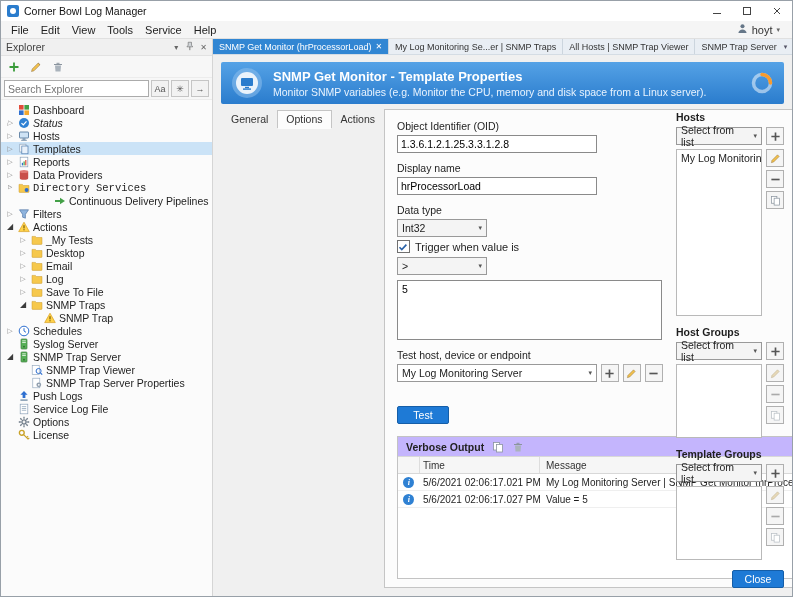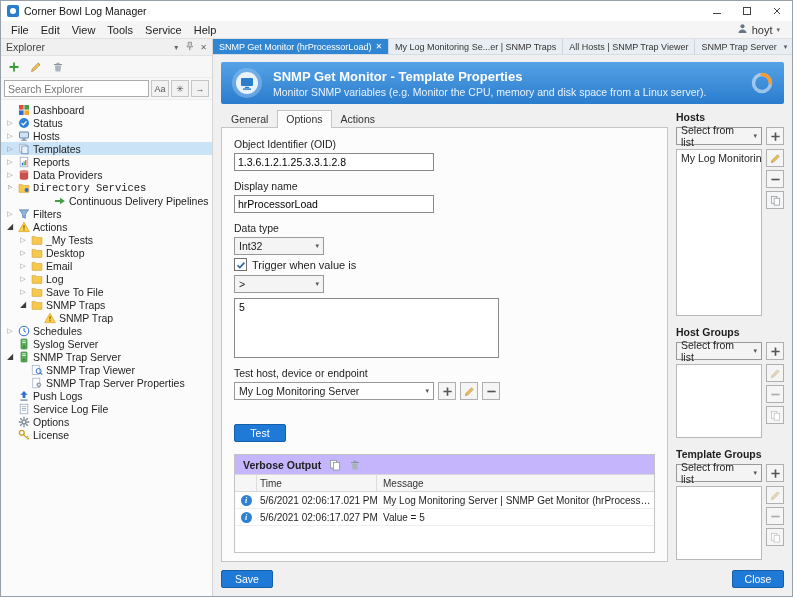--- a/index.html
+++ b/index.html
@@ -53,21 +53,21 @@
 
   .content{flex:1;display:flex;flex-direction:column;padding:7px 8px 8px;background:#f0f0f0;min-height:0}
   .banner{height:42px;border-radius:2px;background:linear-gradient(180deg,#55a2e6,#2a7ccd);display:flex;align-items:center;padding:0 10px;gap:10px;flex:0 0 auto}
   .banner-icon svg{display:block}
   .banner-title{color:#fff;font-size:13px;font-weight:bold}
   .banner-sub{color:#e8f3fe;font-size:10.5px;margin-top:2px}
   .spinner{margin-left:auto}
   .spinner svg{display:block}
 
   .body-row{flex:1;display:flex;gap:8px;margin-top:6px;min-height:0}
-  .left-col{width:447px;display:flex;flex-direction:column;min-height:0;flex:0 0 auto}
+  .left-col{width:447px;display:flex;flex-direction:row;min-height:0;flex:0 0 auto}
   .ctabs{display:flex;height:18px;flex:0 0 auto;position:relative;z-index:2;padding-left:1px}
   .ctab{padding:2px 8px;font-size:10.5px;color:#333;border:1px solid transparent;border-bottom:none;cursor:default}
   .ctab.active{background:#fcfcfc;border-color:#c5c5c5;position:relative}
   .ctab.active::after{content:"";position:absolute;left:0;right:0;bottom:-1px;height:1px;background:#fcfcfc}
   .pane{flex:1;background:#fcfcfc;border:1px solid #c5c5c5;margin-top:-1px;padding:10px 12px 8px;min-height:0;display:flex;flex-direction:column;align-items:flex-start}
 
   .f-label{font-size:10.5px;color:#1e1e1e;margin-bottom:3px}
   .f-input{width:200px;height:18px;border:1px solid #8a8a8a;background:#fff;font:10.5px "Liberation Sans",sans-serif;padding:0 3px;display:block}
   .f-gap{height:9px;flex:0 0 auto}
   .f-gap.small{height:5px}
@@ -212,21 +212,21 @@
             <span class="ticon">
               <svg viewBox="0 0 12 12">
                 <rect x="1" y="1" width="4.6" height="4.6" fill="#e24b3a"></rect>
                 <rect x="6.4" y="1" width="4.6" height="4.6" fill="#43a047"></rect>
                 <rect x="1" y="6.4" width="4.6" height="4.6" fill="#2e6fd0"></rect>
                 <rect x="6.4" y="6.4" width="4.6" height="4.6" fill="#f2a72e"></rect>
               </svg>
             </span>
             <span class="tlabel">Dashboard</span>
           </div>
-          <div class="tree-item" style="padding-left: 4px;">
+          <div class="tree-item" style="padding-left: 4px; font-style: italic;">
             <span class="chevcell">▷</span>
             <span class="ticon">
               <svg viewBox="0 0 12 12">
                 <circle cx="6" cy="6" r="5" fill="#2f81d3"></circle>
                 <path d="M3.5 6.2l1.8 1.8 3.2-3.6" stroke="#fff" stroke-width="1.2" fill="none"></path>
               </svg>
             </span>
             <span class="tlabel">Status</span>
           </div>
           <div class="tree-item" style="padding-left: 4px;">

